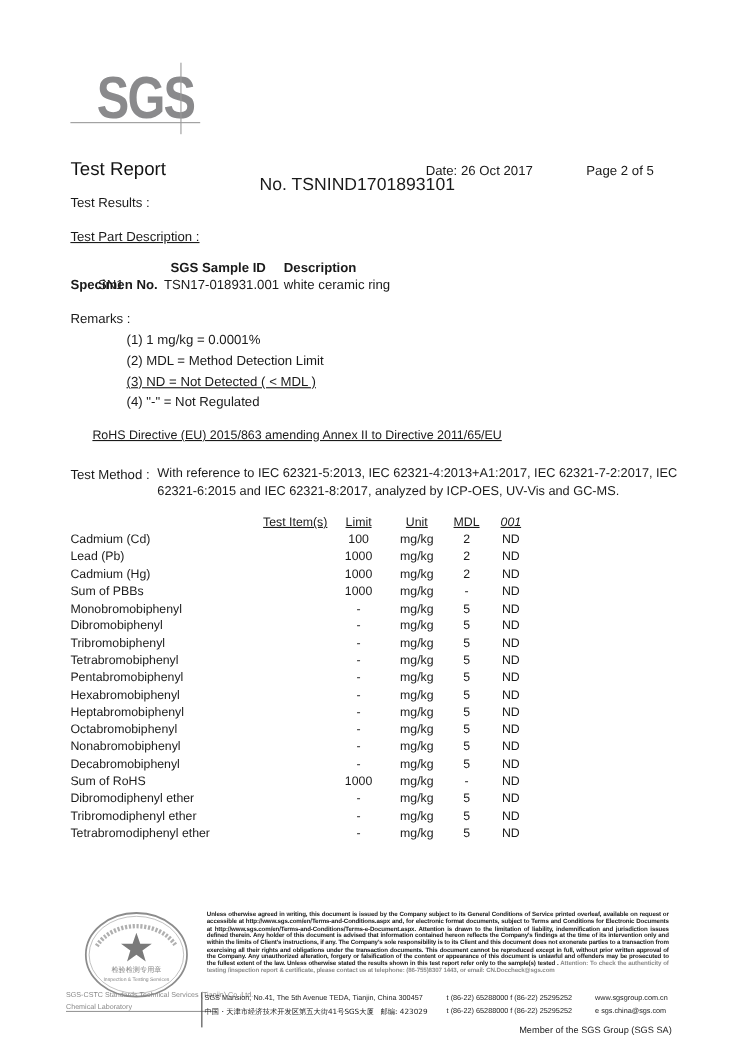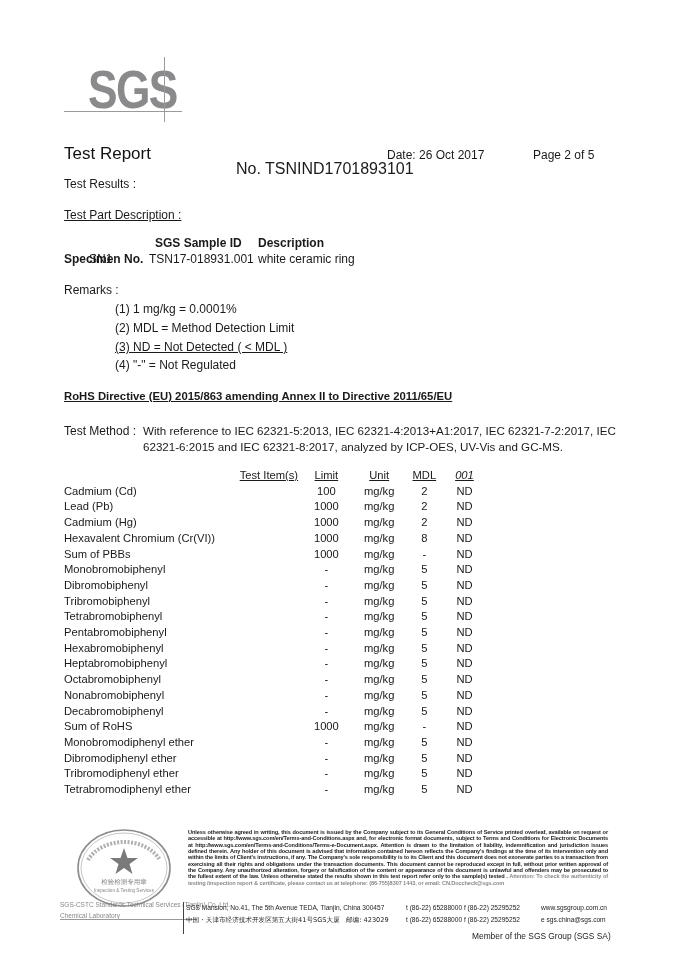--- a/index.html
+++ b/index.html
@@ -12,21 +12,21 @@
           line-height: 50px; }
   .logo-hline { left: 64px; top: 111px; width: 118px; height: 1px; background: #9a9a9a; }
   .logo-vline { left: 164px; top: 57px; width: 1px; height: 65px; background: #9a9a9a; }
   
   .hdr-title { left: 64px; top: 144px; font-size: 17px; font-weight: 400; color: #111; }
   .hdr-no { left: 236px; top: 160px; font-size: 16px; }
   .hdr-date { left: 387px; top: 148px; font-size: 12px; }
   .hdr-page { left: 533px; top: 148px; font-size: 12px; }
   .t12 { font-size: 12px; }
   .u { text-decoration: underline; }
-  .b { font-weight: 700; }
+  .b { font-weight: 400; margin-left: 20px; }
   .small-b { font-size: 12px; font-weight: 700; }
   
   .rt { position: absolute; left: 64px; top: 468px; width: 420px; border-collapse: collapse; font-size: 11.2px; }
   .rt td, .rt th { padding: 0; height: 15.7px; line-height: 15.7px; font-weight: 400; white-space: nowrap; }
   .rt th { text-align: center; }
   .c-item { width: 230px; text-align: left; }
   .c-limit { width: 58px; text-align: center; }
   .c-unit { width: 50px; text-align: center; }
   .c-mdl { width: 42px; text-align: center; }
   .c-res { width: 40px; text-align: center; }
@@ -105,27 +105,20 @@
         <td class="c-res">ND</td>
       </tr>
       <tr>
         <td class="c-item">Cadmium (Hg)</td>
         <td class="c-limit">1000</td>
         <td class="c-unit">mg/kg</td>
         <td class="c-mdl">2</td>
         <td class="c-res">ND</td>
       </tr>
       <tr>
-        <td class="c-item">Hexavalent Chromium (Cr(VI))</td>
-        <td class="c-limit">1000</td>
-        <td class="c-unit">mg/kg</td>
-        <td class="c-mdl">8</td>
-        <td class="c-res">ND</td>
-      </tr>
-      <tr>
         <td class="c-item">Sum of PBBs</td>
         <td class="c-limit">1000</td>
         <td class="c-unit">mg/kg</td>
         <td class="c-mdl">-</td>
         <td class="c-res">ND</td>
       </tr>
       <tr>
         <td class="c-item">Monobromobiphenyl</td>
         <td class="c-limit">-</td>
         <td class="c-unit">mg/kg</td>
@@ -193,27 +186,20 @@
         <td class="c-limit">-</td>
         <td class="c-unit">mg/kg</td>
         <td class="c-mdl">5</td>
         <td class="c-res">ND</td>
       </tr>
       <tr>
         <td class="c-item">Sum of RoHS</td>
         <td class="c-limit">1000</td>
         <td class="c-unit">mg/kg</td>
         <td class="c-mdl">-</td>
-        <td class="c-res">ND</td>
-      </tr>
-      <tr>
-        <td class="c-item">Monobromodiphenyl ether</td>
-        <td class="c-limit">-</td>
-        <td class="c-unit">mg/kg</td>
-        <td class="c-mdl">5</td>
         <td class="c-res">ND</td>
       </tr>
       <tr>
         <td class="c-item">Dibromodiphenyl ether</td>
         <td class="c-limit">-</td>
         <td class="c-unit">mg/kg</td>
         <td class="c-mdl">5</td>
         <td class="c-res">ND</td>
       </tr>
       <tr>

